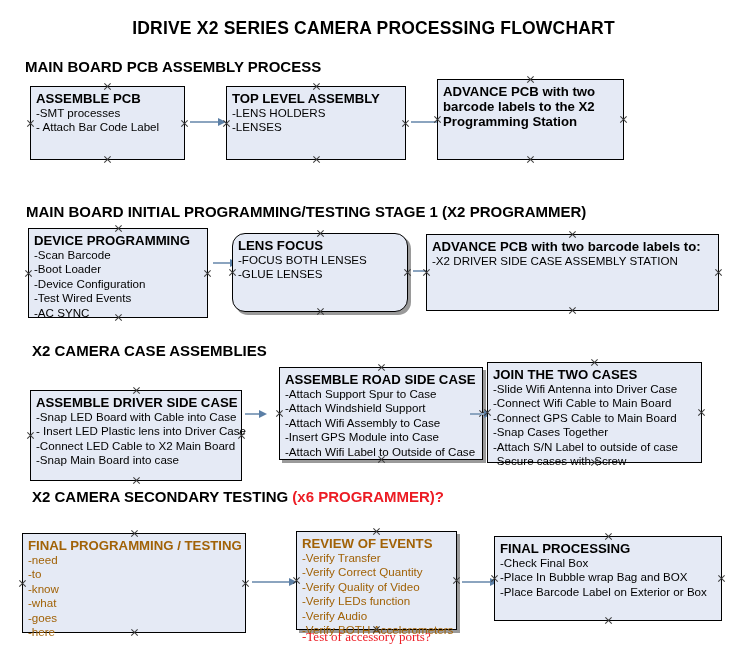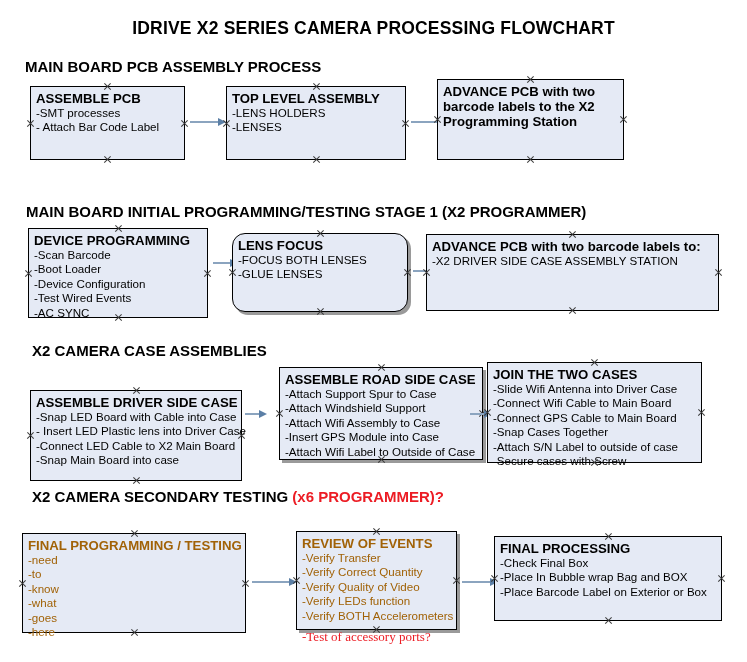--- a/index.html
+++ b/index.html
@@ -309,20 +309,21 @@
     <span class="shaft"></span>
     <span class="head"></span>
   </div>
 
   <div class="node red shadow" style="left:296px; top:531px; width:161px; height:99px;">
     <div class="node-title">REVIEW OF EVENTS</div>
     <div class="node-line">-Verify Transfer</div>
     <div class="node-line">-Verify Correct Quantity</div>
     <div class="node-line">-Verify Quality of Video</div>
     <div class="node-line">-Verify LEDs function</div>
+    <div class="node-line">-Verify Audio</div>
     <div class="node-line">-Verify BOTH Accelerometers</div>
     <div class="overflow-line">-Test of accessory ports?</div>
     <span class="handle h-t"></span>
     <span class="handle h-b"></span>
     <span class="handle h-l"></span>
     <span class="handle h-r"></span>
   </div>
 
   <div class="connector" style="left:462px; top:577px; width:36px;">
     <span class="shaft"></span>

